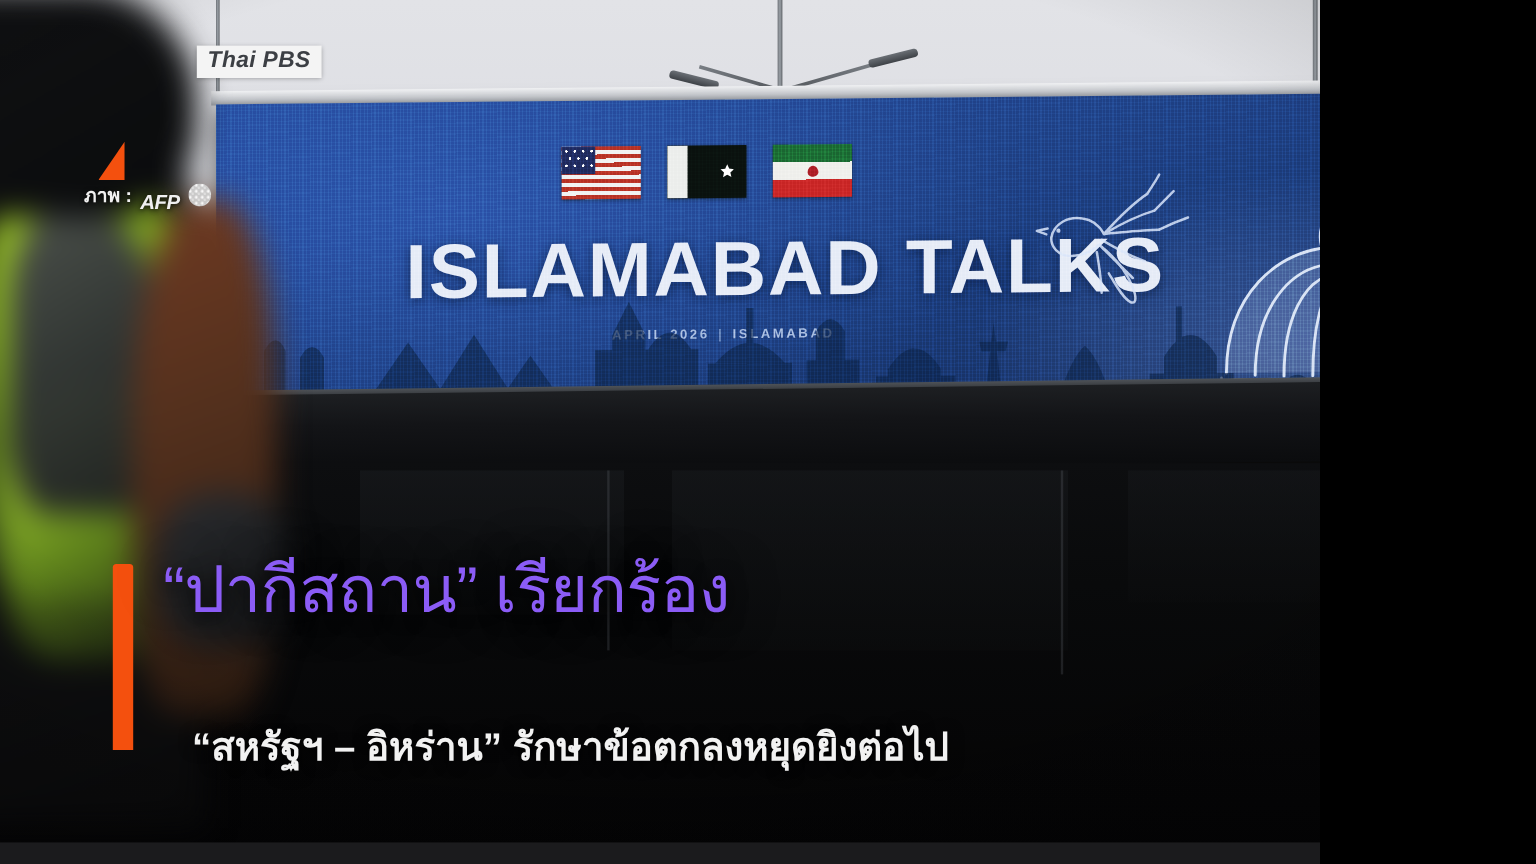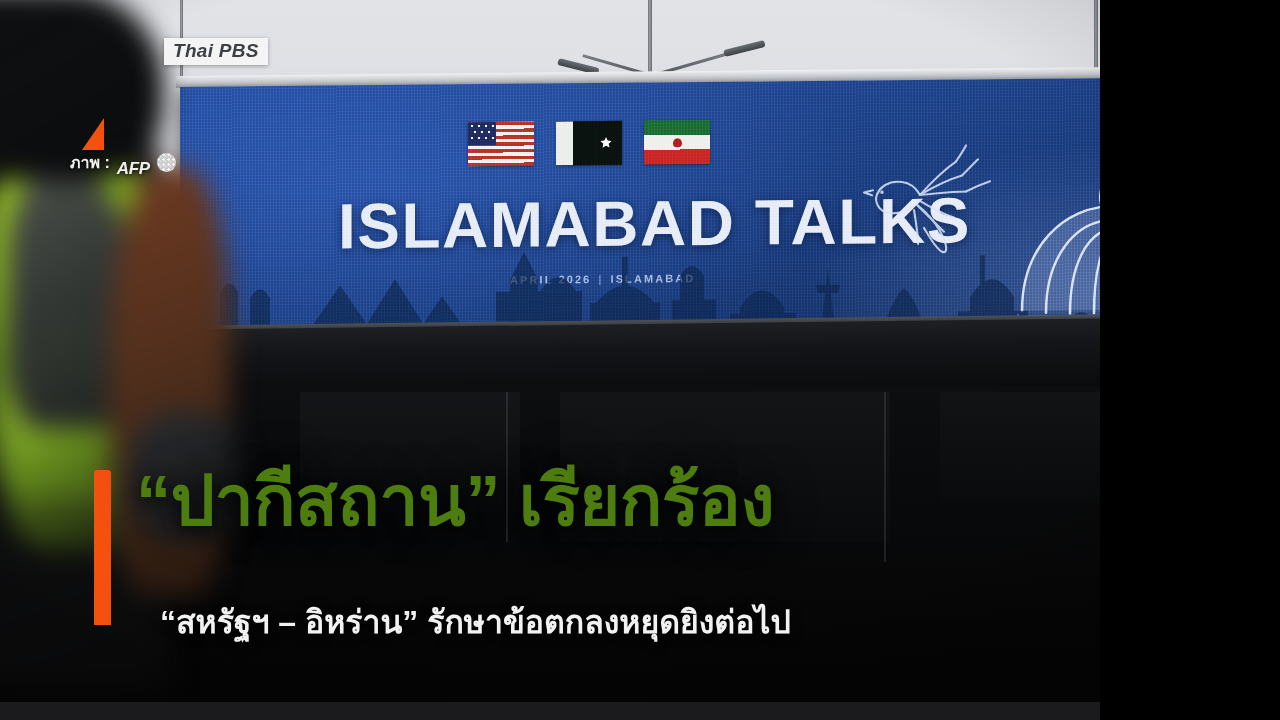--- a/index.html
+++ b/index.html
@@ -235,21 +235,21 @@
   }
 
   
   .headline-zone { position:absolute; left:0; top:440px; width:1280px; height:240px; }
   .accent-bar {
     position:absolute; left:94px; top:30px; width:17px; height:155px;
     background:#f4500e; border-radius:3px 3px 0 0;
   }
   .headline {
     position:absolute; left:136px; top:22px; width:1120px;
-    color:#4d7c0f; font-size:70px; font-weight:700; line-height:1.12;
+    color:#8b5cf6; font-size:54px; font-weight:400; line-height:1.12;
     letter-spacing:-.5px;
     text-shadow:0 3px 16px rgba(0,0,0,.85), 0 0 40px rgba(0,0,0,.6);
     white-space:nowrap;
   }
   .subheadline {
     position:absolute; left:140px; top:162px; width:1140px;
     color:#f2f2f2; font-size:32px; font-weight:700; line-height:1.25;
     text-shadow:0 2px 12px rgba(0,0,0,.85);
     white-space:nowrap;
     margin-left:20px;

